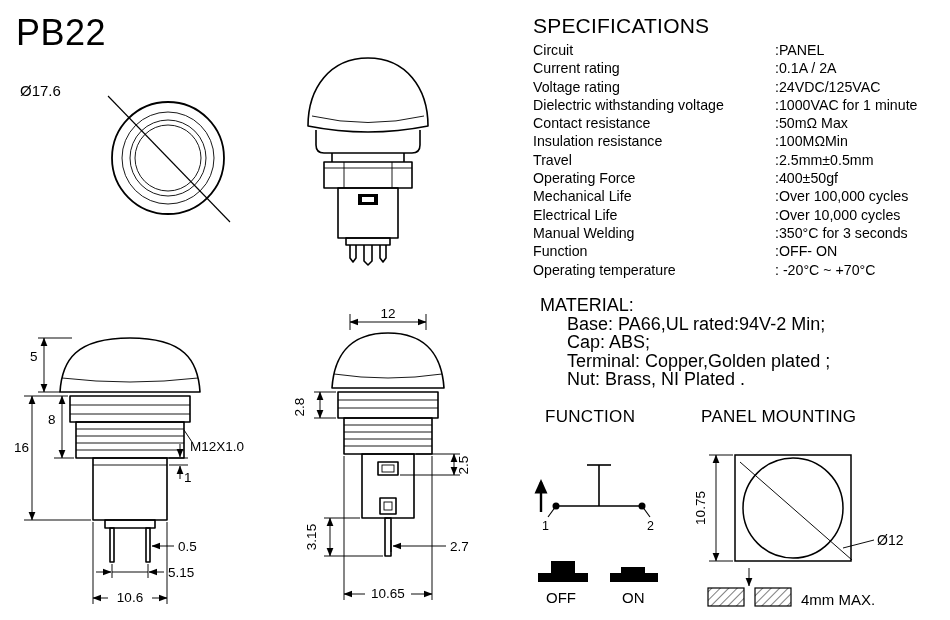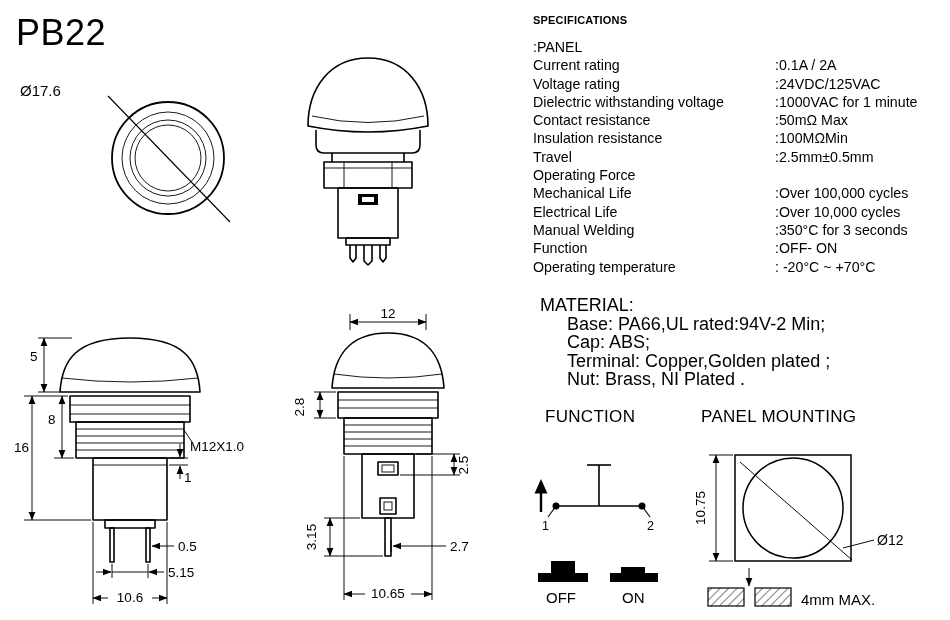--- a/index.html
+++ b/index.html
@@ -1,21 +1,21 @@
 <!DOCTYPE html>
 <html><head>
 <meta charset="utf-8">
 <style>
   *{margin:0;padding:0;box-sizing:border-box}
   html,body{width:950px;height:620px}
   body{background:#fff;font-family:"Liberation Sans",sans-serif;color:#000;position:relative;overflow:hidden}
   .abs{position:absolute}
   #title{left:16px;top:12px;font-size:36px;letter-spacing:.5px}
   #specs{left:533px;top:14px;width:408px}
-  #specs .sh{font-size:11px;font-weight:bold;margin-bottom:12px;letter-spacing:.2px}
+  #specs .sh{font-size:21px;font-weight:normal;margin-bottom:3px;letter-spacing:.2px}
   .spec-row{display:flex;font-size:14.2px;line-height:18.3px}
   .spec-label{width:242px;flex:none}
   .spec-value{flex:1}
   #material{left:540px;top:296px;font-size:18px;line-height:18.5px}
   #material .ml{padding-left:27px}
   .sec-h{font-size:17px;letter-spacing:.3px}
   #func-h{left:545px;top:407px}
   #panel-h{left:701px;top:407px;text-underline-offset:4px}
   svg{position:absolute;overflow:visible}
   .part{fill:none;stroke:#000;stroke-width:1.6;stroke-linejoin:round}
@@ -28,20 +28,21 @@
   marker path{fill:#000;stroke:none}
 </style>
 </head>
 <body>
 
 <div class="abs" id="title">PB22</div>
 
 <div class="abs" id="specs">
   <div class="sh">SPECIFICATIONS</div>
   <div class="spec-row">
+      <div class="spec-label">Circuit</div>
       <div class="spec-value">:PANEL</div>
     </div>
   <div class="spec-row">
       <div class="spec-label">Current rating</div>
       <div class="spec-value">:0.1A / 2A</div>
     </div>
   <div class="spec-row">
       <div class="spec-label">Voltage rating</div>
       <div class="spec-value">:24VDC/125VAC</div>
     </div>
@@ -56,20 +57,21 @@
   <div class="spec-row">
       <div class="spec-label">Insulation resistance</div>
       <div class="spec-value">:100MΩMin</div>
     </div>
   <div class="spec-row">
       <div class="spec-label">Travel</div>
       <div class="spec-value">:2.5mm±0.5mm</div>
     </div>
   <div class="spec-row">
       <div class="spec-label">Operating Force</div>
+      <div class="spec-value">:400±50gf</div>
     </div>
   <div class="spec-row">
       <div class="spec-label">Mechanical Life</div>
       <div class="spec-value">:Over 100,000 cycles</div>
     </div>
   <div class="spec-row">
       <div class="spec-label">Electrical Life</div>
       <div class="spec-value">:Over 10,000 cycles</div>
     </div>
   <div class="spec-row">

